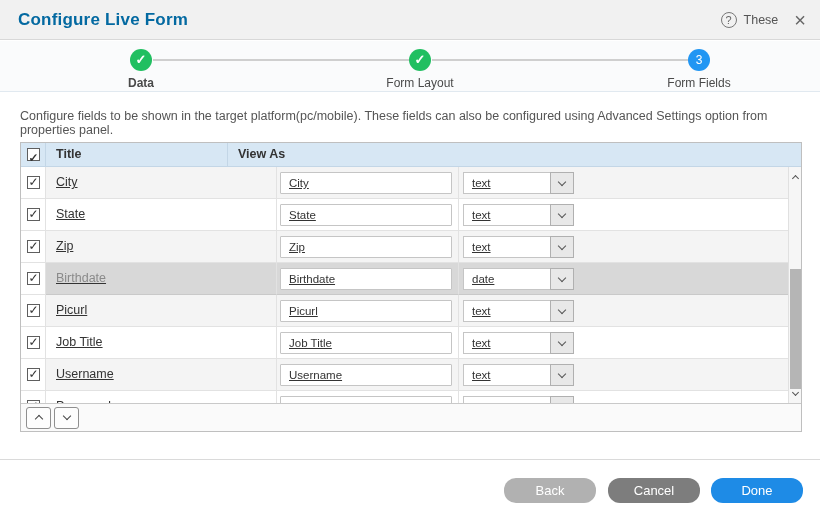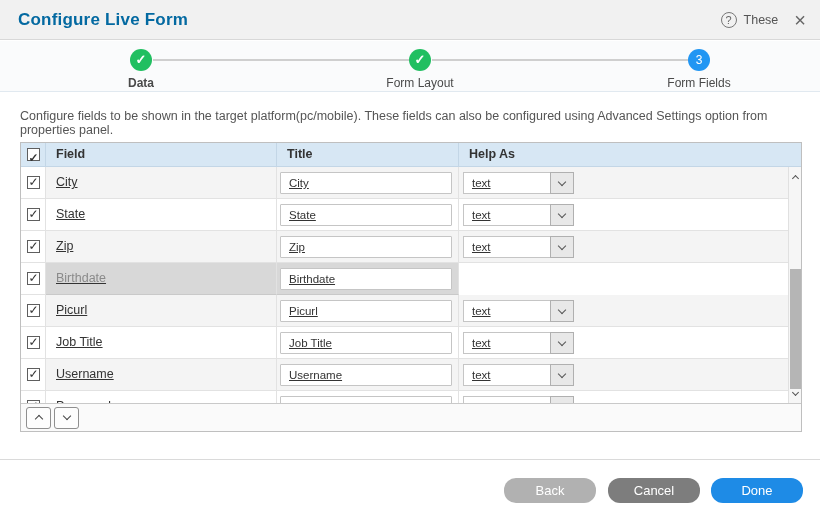--- a/index.html
+++ b/index.html
@@ -155,23 +155,22 @@
   <div class="step-label label-3">Form Fields</div>
 </div>
 
 <div class="description">Configure fields to be shown in the target platform(pc/mobile). These fields can also be configured using Advanced Settings option from properties panel.</div>
 
 <div class="grid">
   <div class="thead">
     <div class="th th-check">
       <span class="checkbox checked"></span>
     </div>
-    <div class="th th-field">Field</div>
     <div class="th th-title">Title</div>
-    <div class="th th-viewas">Help As</div>
+    <div class="th th-viewas">View As</div>
   </div>
 
   <div class="tbody">
     <div class="rows">
   <div class="trow odd">
     <div class="cell c-check">
       <span class="checkbox checked"></span>
     </div>
     <div class="cell c-field">City</div>
     <div class="cell c-title">
@@ -223,20 +222,28 @@
     </div>
   </div>
 
   <div class="trow even selected">
     <div class="cell c-check">
       <span class="checkbox checked"></span>
     </div>
     <div class="cell c-field">Birthdate</div>
     <div class="cell c-title">
       <input class="title-input" type="text" value="Birthdate" style="">
+    </div>
+    <div class="cell c-viewas">
+      <div class="selectbox">
+        <span class="select-value">date</span>
+        <span class="select-btn">
+                <i class="chev down"></i>
+              </span>
+      </div>
     </div>
   </div>
 
   <div class="trow odd">
     <div class="cell c-check">
       <span class="checkbox checked"></span>
     </div>
     <div class="cell c-field">Picurl</div>
     <div class="cell c-title">
       <input class="title-input" type="text" value="Picurl" style="">

